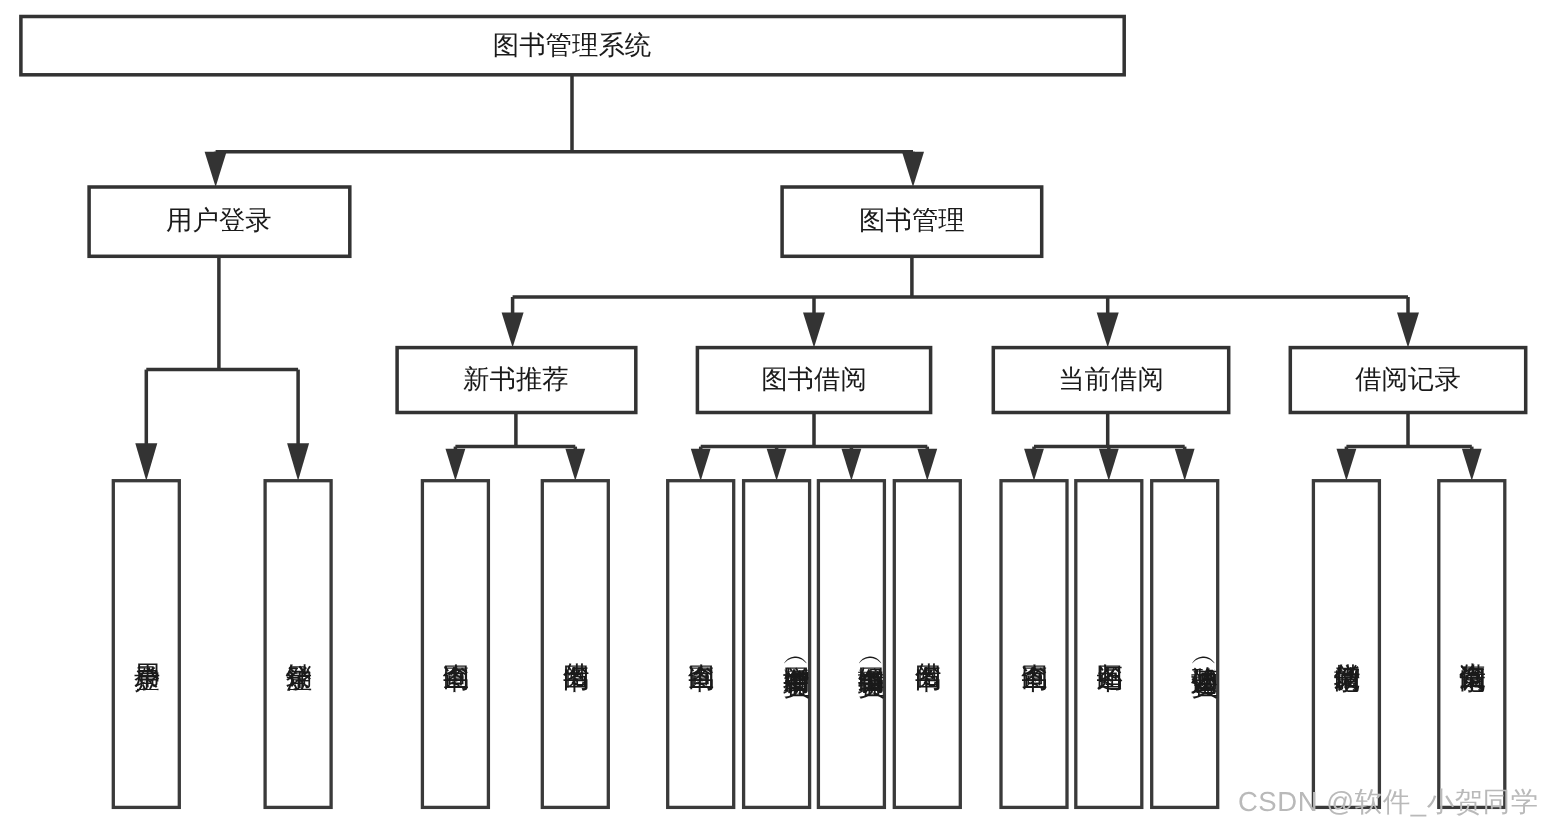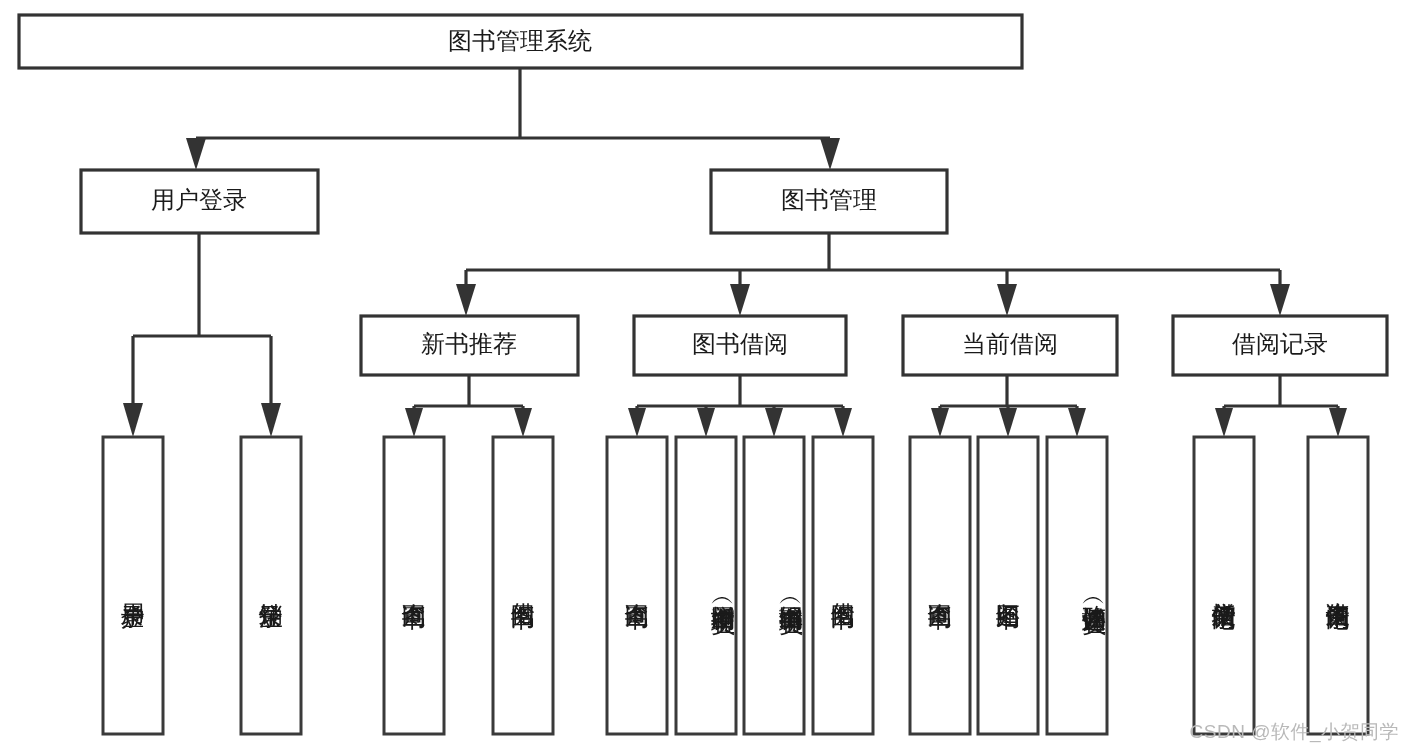--- a/index.html
+++ b/index.html
@@ -67,21 +67,21 @@
     display: flex;
     align-items: center;
     justify-content: center;
     pointer-events: none;
   }
   .watermark {
     position: absolute;
     right: 6px;
     bottom: 2px;
     font-family: "Liberation Sans", "DejaVu Sans", sans-serif;
-    font-size: 19px;
+    font-size: 25px;
     color: #b9b9b9;
     letter-spacing: 0.5px;
     white-space: nowrap;
   }
 </style>
 </head>
 <body>
 
 <div id="diagram-root">
 

